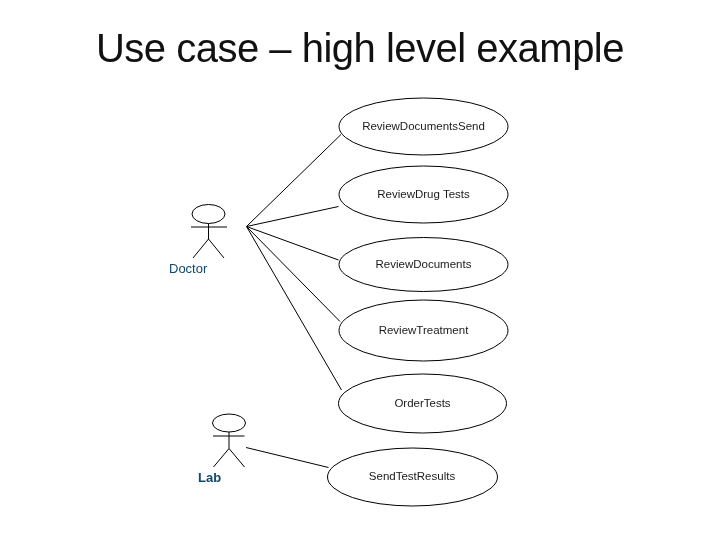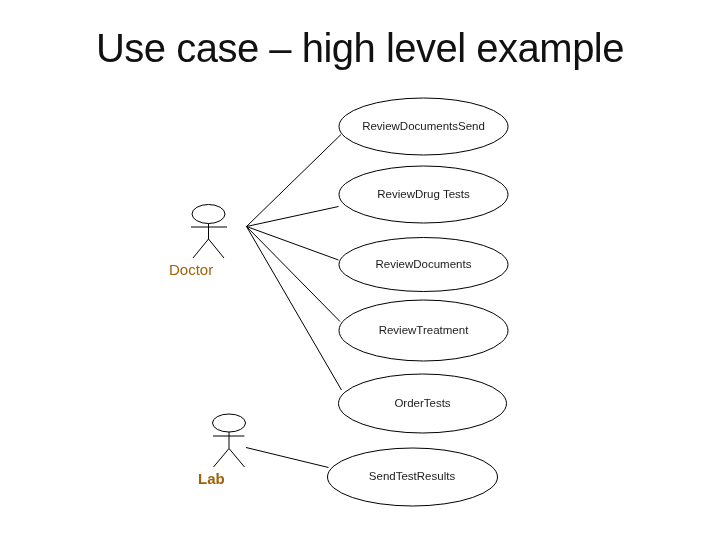--- a/index.html
+++ b/index.html
@@ -29,22 +29,22 @@
     align-items:center;
     justify-content:center;
     text-align:center;
     font-size:11.5px;
     line-height:15.5px;
     color:#1a1a1a;
     pointer-events:none;
   }
   .actor-label{
     position:absolute;
-    font-size:15px;
-    color:#a16207;
+    font-size:13px;
+    color:#0c4a6e;
     white-space:nowrap;
   }
 </style>
 </head>
 <body>
 
 <div class="slide">
 
   <h1 class="title">Use case – high level example</h1>
 

